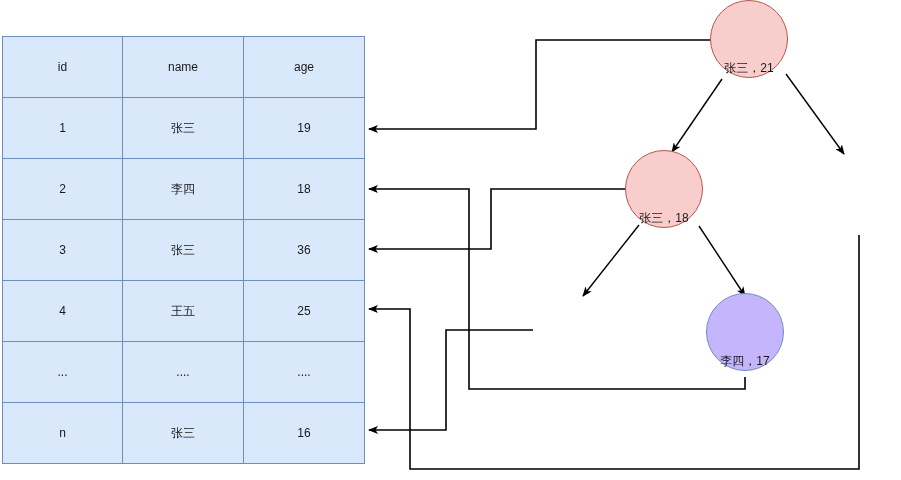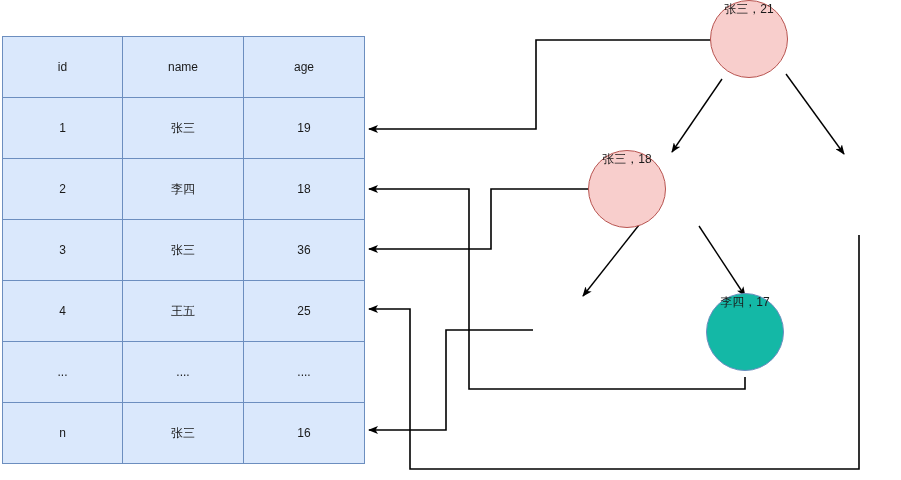--- a/index.html
+++ b/index.html
@@ -55,33 +55,33 @@
   }
   .col-id    { width: 119px; }
   .col-name  { width: 120px; }
   .col-age   { width: 120px; }
 
   
   .node {
     position: absolute;
     border-radius: 50%;
     display: flex;
-    align-items: flex-start;
+    align-items: flex-end;
     justify-content: center;
     font-size: 12px;
     color: #1a1a1a;
     box-sizing: border-box;
     white-space: nowrap;
   }
   .node-pink {
     background: #f8cecc;
     border: 1px solid #b85450;
   }
   .node-blue {
-    background: #14b8a6;
+    background: #c4b5fd;
     border: 1px solid #6c8ebf;
   }
   .node-green {
     background: #d5e8d4;
     border: 1px solid #82b366;
   }
   .node-label { pointer-events: none; }
 </style>
 </head>
 <body>
@@ -150,21 +150,21 @@
         <td>张三</td>
         <td>16</td>
       </tr>
     </tbody>
   </table>
 
   <div class="node node-pink" style="left:710px; top:0px; width:78px; height:78px;">
     <span class="node-label">张三，21</span>
   </div>
 
-  <div class="node node-pink" style="left:588px; top:150px; width:78px; height:78px;">
+  <div class="node node-pink" style="left:625px; top:150px; width:78px; height:78px;">
     <span class="node-label">张三，18</span>
   </div>
 
 
 
   <div class="node node-blue" style="left:706px; top:293px; width:78px; height:78px;">
     <span class="node-label">李四，17</span>
   </div>
 
 </div>

